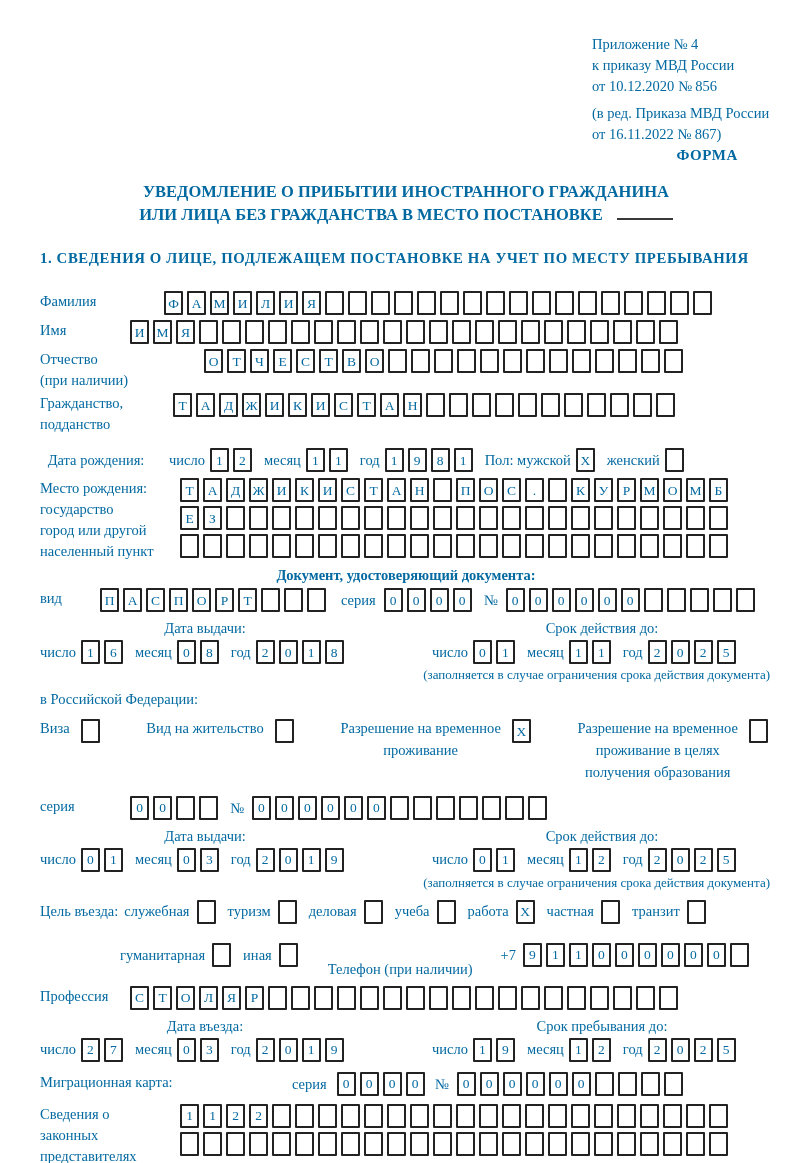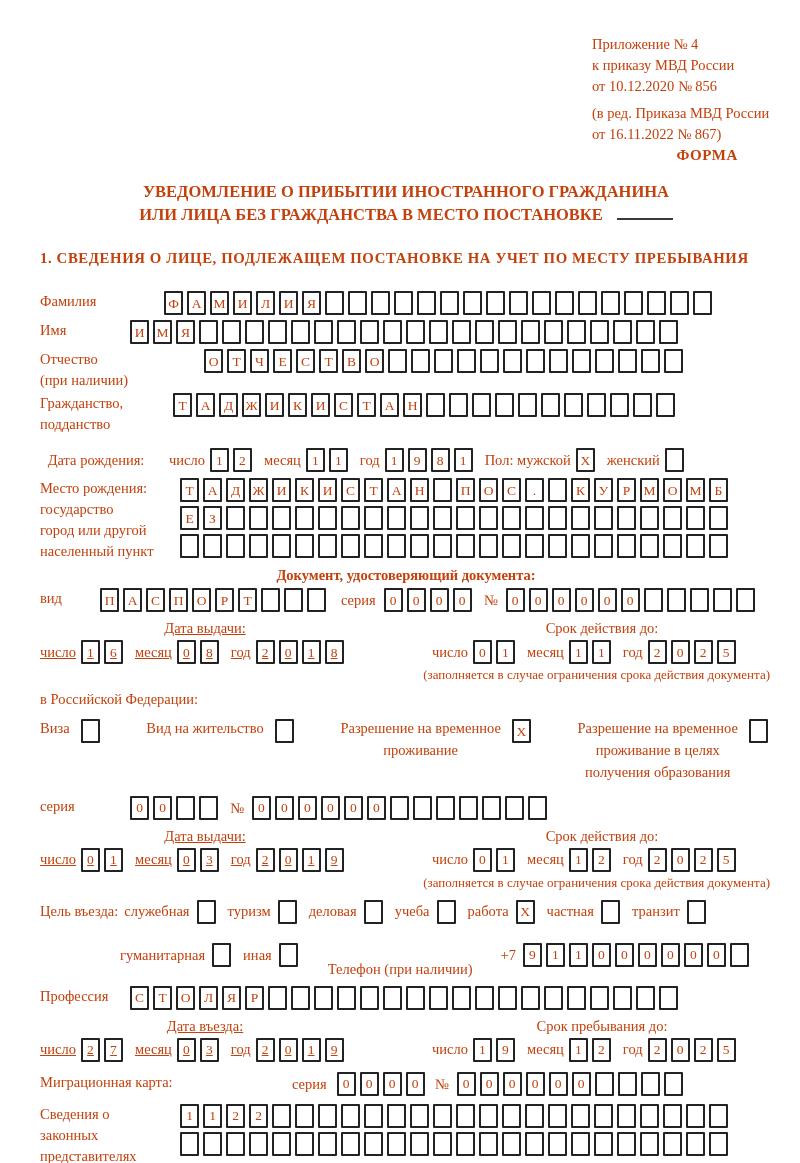--- a/index.html
+++ b/index.html
@@ -2,21 +2,21 @@
 <html><head>
 <meta charset="utf-8">
 <style>
   html,body{margin:0;padding:0;background:#fff;}
   .page{
     position:relative;
     width:800px;height:1163px;
     box-sizing:border-box;
     padding:34px 28px 0 40px;
     background:#fff;
-    color:#c2410c;
+    color:#0369a1;
     font-family:"Liberation Serif","DejaVu Serif",serif;
     overflow:hidden;
   }
   .annex{margin-left:552px;font-size:13.5px;line-height:1.45;}
   .annex .sub{margin-top:6px;}
   .forma{font-weight:bold;text-align:right;padding-right:34px;margin-top:2px;font-size:15px;letter-spacing:.6px;}
   .title{font-weight:bold;text-align:center;font-size:16.5px;line-height:1.4;margin-top:16px;}
   .uline{display:inline-block;width:56px;border-bottom:2.5px solid #3a3a3a;height:2px;margin-left:14px;}
   .sech{font-weight:bold;font-size:14.8px;letter-spacing:.6px;margin-top:24px;white-space:nowrap;}
   .lbl{font-size:14.5px;line-height:1.45;}
@@ -31,21 +31,21 @@
     flex:0 0 auto;width:19px;height:24px;box-sizing:border-box;
     border:2px solid #222;border-radius:1px;background:#fff;
     display:flex;align-items:center;justify-content:center;
     font-size:13.5px;line-height:1;
   }
   .colcells .cells{margin-bottom:4px;}
   .dgrp{display:flex;align-items:center;}
   .dgrp .lbl{margin:0 5px 0 12px;white-space:nowrap;}
   .dgrp .lbl:first-child{margin-left:0;}
   .datecols{display:flex;margin-top:8px;}
-  .dc1{width:392px;flex:0 0 392px;text-decoration:underline;}
+  .dc1{width:392px;flex:0 0 392px;}
   .dc2{flex:1;}
   .dch{text-align:center;font-size:14.5px;margin-bottom:3px;}
   .dch1{width:330px;}
   .note{font-size:13px;text-align:right;margin-top:3px;padding-right:2px;}
   .doch{font-weight:bold;text-align:center;font-size:14.5px;margin-top:5px;}
   .optrow{display:flex;align-items:flex-start;justify-content:space-between;margin-top:8px;padding-right:4px;}
   .opt{display:flex;align-items:flex-start;}
   .opt .optlbl{font-size:14.5px;text-align:center;line-height:1.5;}
   .opt .cells{margin-left:11px;margin-top:1px;}
   .inlrow{display:flex;align-items:center;margin-top:7px;flex-wrap:nowrap;}

